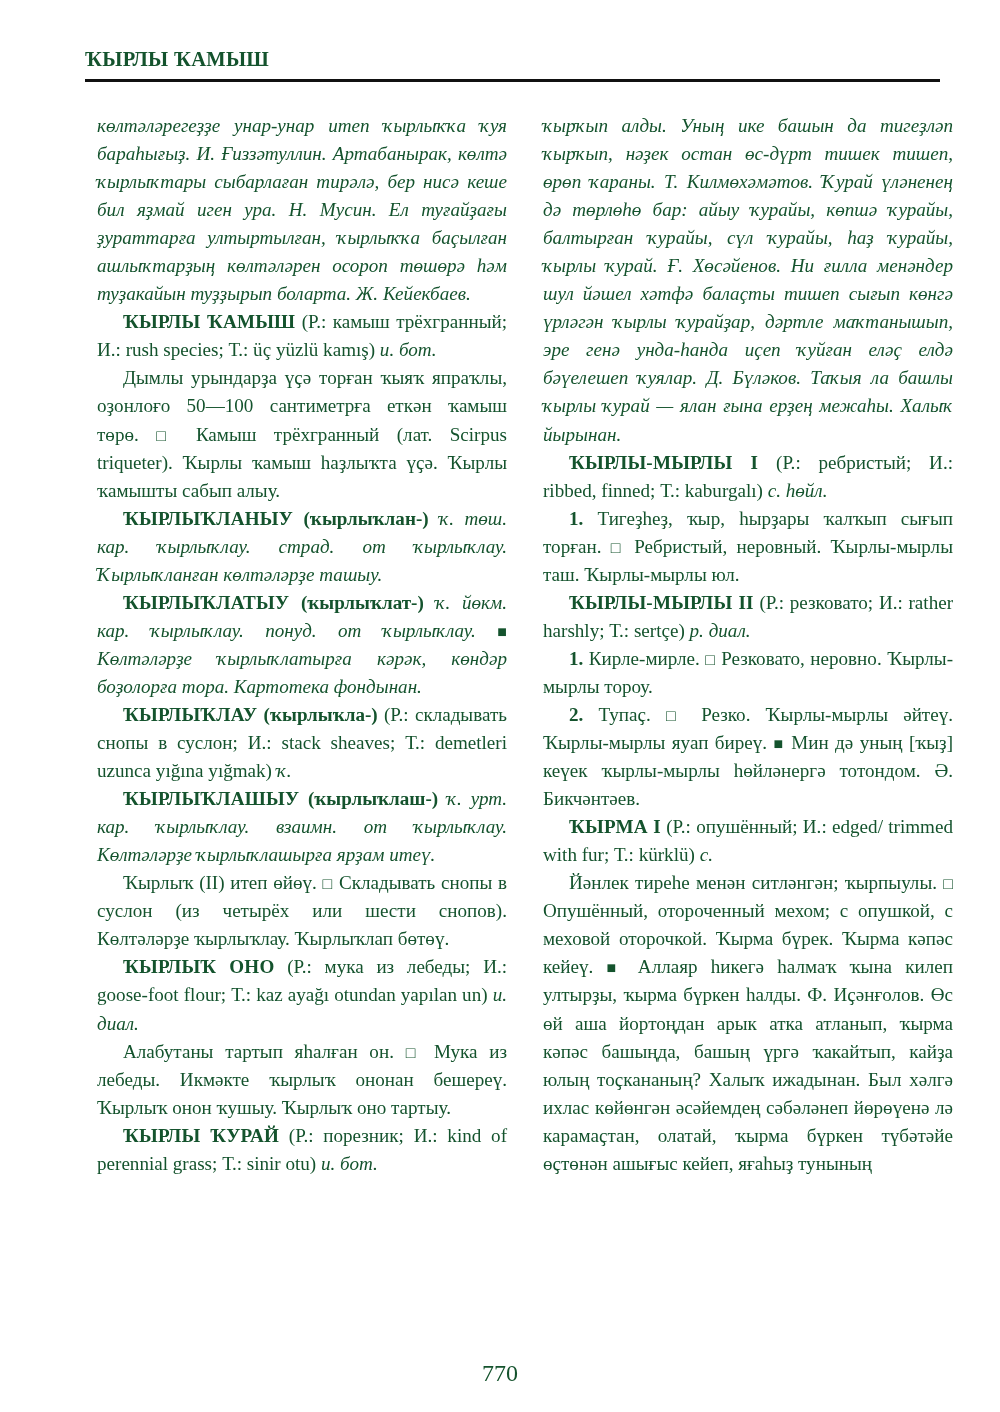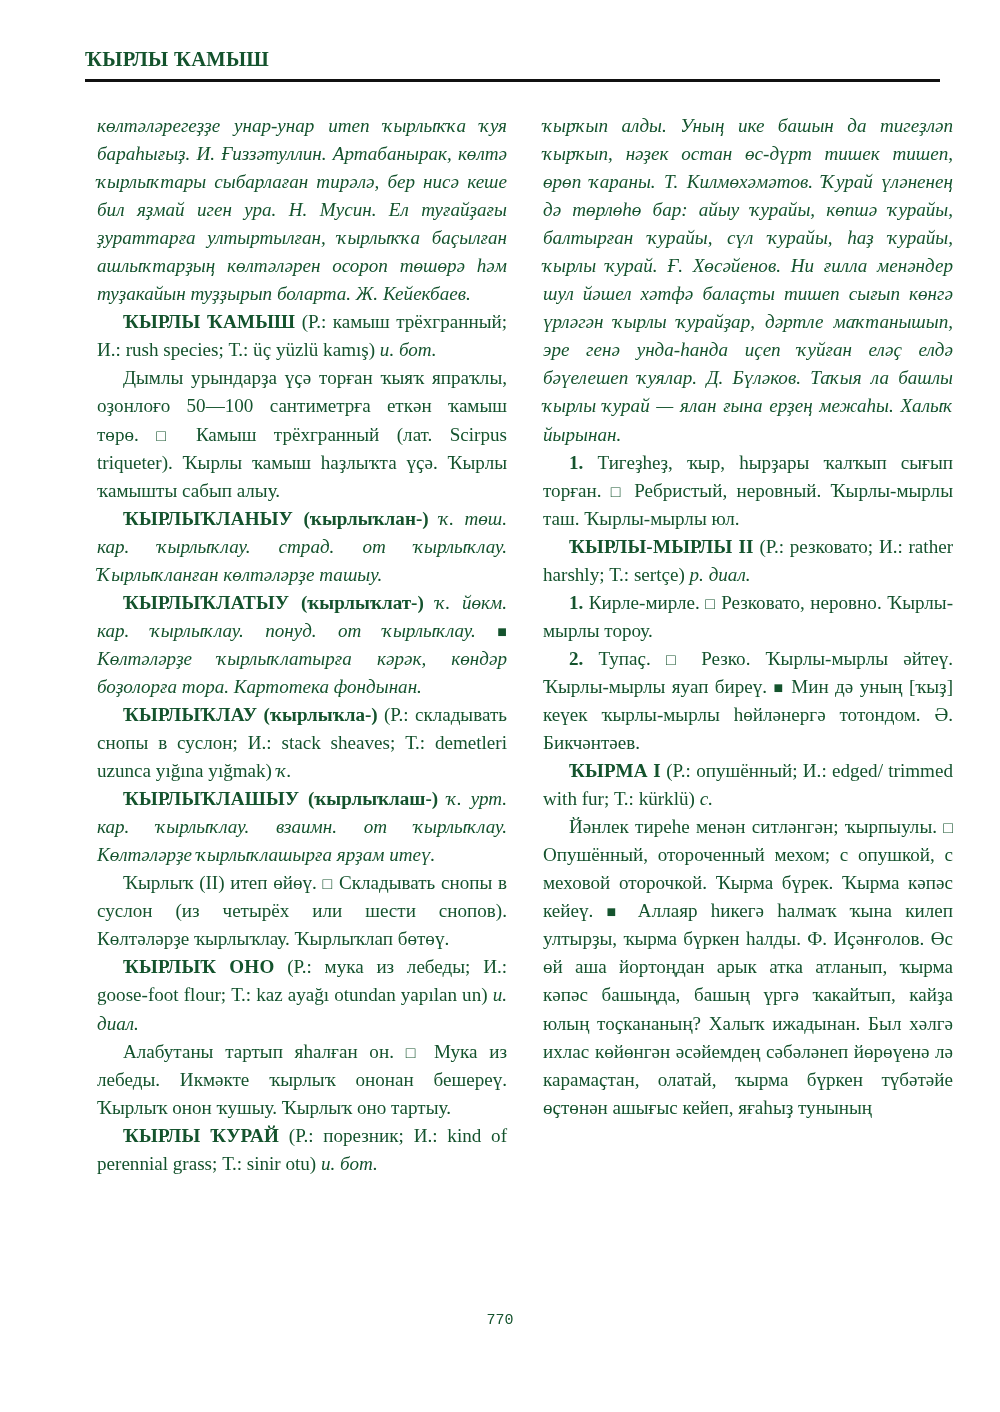--- a/index.html
+++ b/index.html
@@ -94,25 +94,24 @@
     font-style: normal;
     font-weight: normal;
     font-size: 16px;
     line-height: 1;
   }
 
   
   .folio {
     position: absolute;
     left: 0;
-    top: 1312px;
+    top: 1360px;
     width: 1000px;
     text-align: center;
-    font-size: 15px;
-    font-family: Liberation Mono, monospace;
+    font-size: 24px;
   }
 </style>
 </head>
 <body>
 
 <div class="page">
 
   <div class="runhead">
     <div class="runhead-title">ҠЫРЛЫ ҠАМЫШ</div>
     <div class="runhead-rule"></div>
@@ -144,20 +143,21 @@
 
       <p class="blk ind"><span class="hw">ҠЫРЛЫ ҠУРАЙ</span> <span>(Р.: порезник; И.: kind of perennial grass; Т.: sinir otu)</span> <span class="i">и. бот.</span></p>
 
 
     </div>
 
     <div class="col">
 
       <p class="blk cont"><span class="i">ҡырҡып алды. Уның ике башын да тигеҙләп ҡырҡып, нәҙек остан өс-дүрт тишек тишеп, өрөп ҡараны. Т. Килмөхәмәтов. Ҡурай үләненең дә төрлөһө бар: айыу ҡурайы, көпшә ҡурайы, балтырған ҡурайы, сүл ҡурайы, һаҙ ҡурайы, ҡырлы ҡурай. Ғ. Хөсәйенов. Ни ғилла менәндер шул йәшел хәтфә балаҫты тишеп сығып көнгә үрләгән ҡырлы ҡурайҙар, дәртле маҡтанышып, эре генә унда-һанда иҫеп ҡуйған еләҫ елдә бәүелешеп ҡуялар. Д. Бүләков. Таҡыя ла башлы ҡырлы ҡурай — ялан ғына ерҙең межаһы. Халыҡ йырынан.</span></p>
 
+      <p class="blk ind"><span class="hw">ҠЫРЛЫ-МЫРЛЫ I</span> <span>(Р.: ребристый; И.: ribbed, finned; Т.: kaburgalı)</span> <span class="i">с. һөйл.</span></p>
 
       <p class="blk ind"><span class="b">1.</span> <span>Тигеҙһеҙ, ҡыр, һырҙары ҡалҡып сығып торған. <span class="sq-open"></span> Ребристый, неровный. Ҡырлы-мырлы таш. Ҡырлы-мырлы юл.</span></p>
 
 
       <p class="blk ind"><span class="hw">ҠЫРЛЫ-МЫРЛЫ II</span> <span>(Р.: резковато; И.: rather harshly; Т.: sertçe)</span> <span class="i">р. диал.</span></p>
 
       <p class="blk ind"><span class="b">1.</span> <span>Кирле-мирле. <span class="sq-open"></span> Резковато, неровно. Ҡырлы-мырлы тороу.</span></p>
 
       <p class="blk ind"><span class="b">2.</span> <span>Тупаҫ. <span class="sq-open"></span> Резко. Ҡырлы-мырлы әйтеү. Ҡырлы-мырлы яуап биреү. <span class="sq-fill"></span> Мин дә уның [ҡыҙ] кеүек ҡырлы-мырлы һөйләнергә тотондом. Ә. Бикчәнтәев.</span></p>
 

